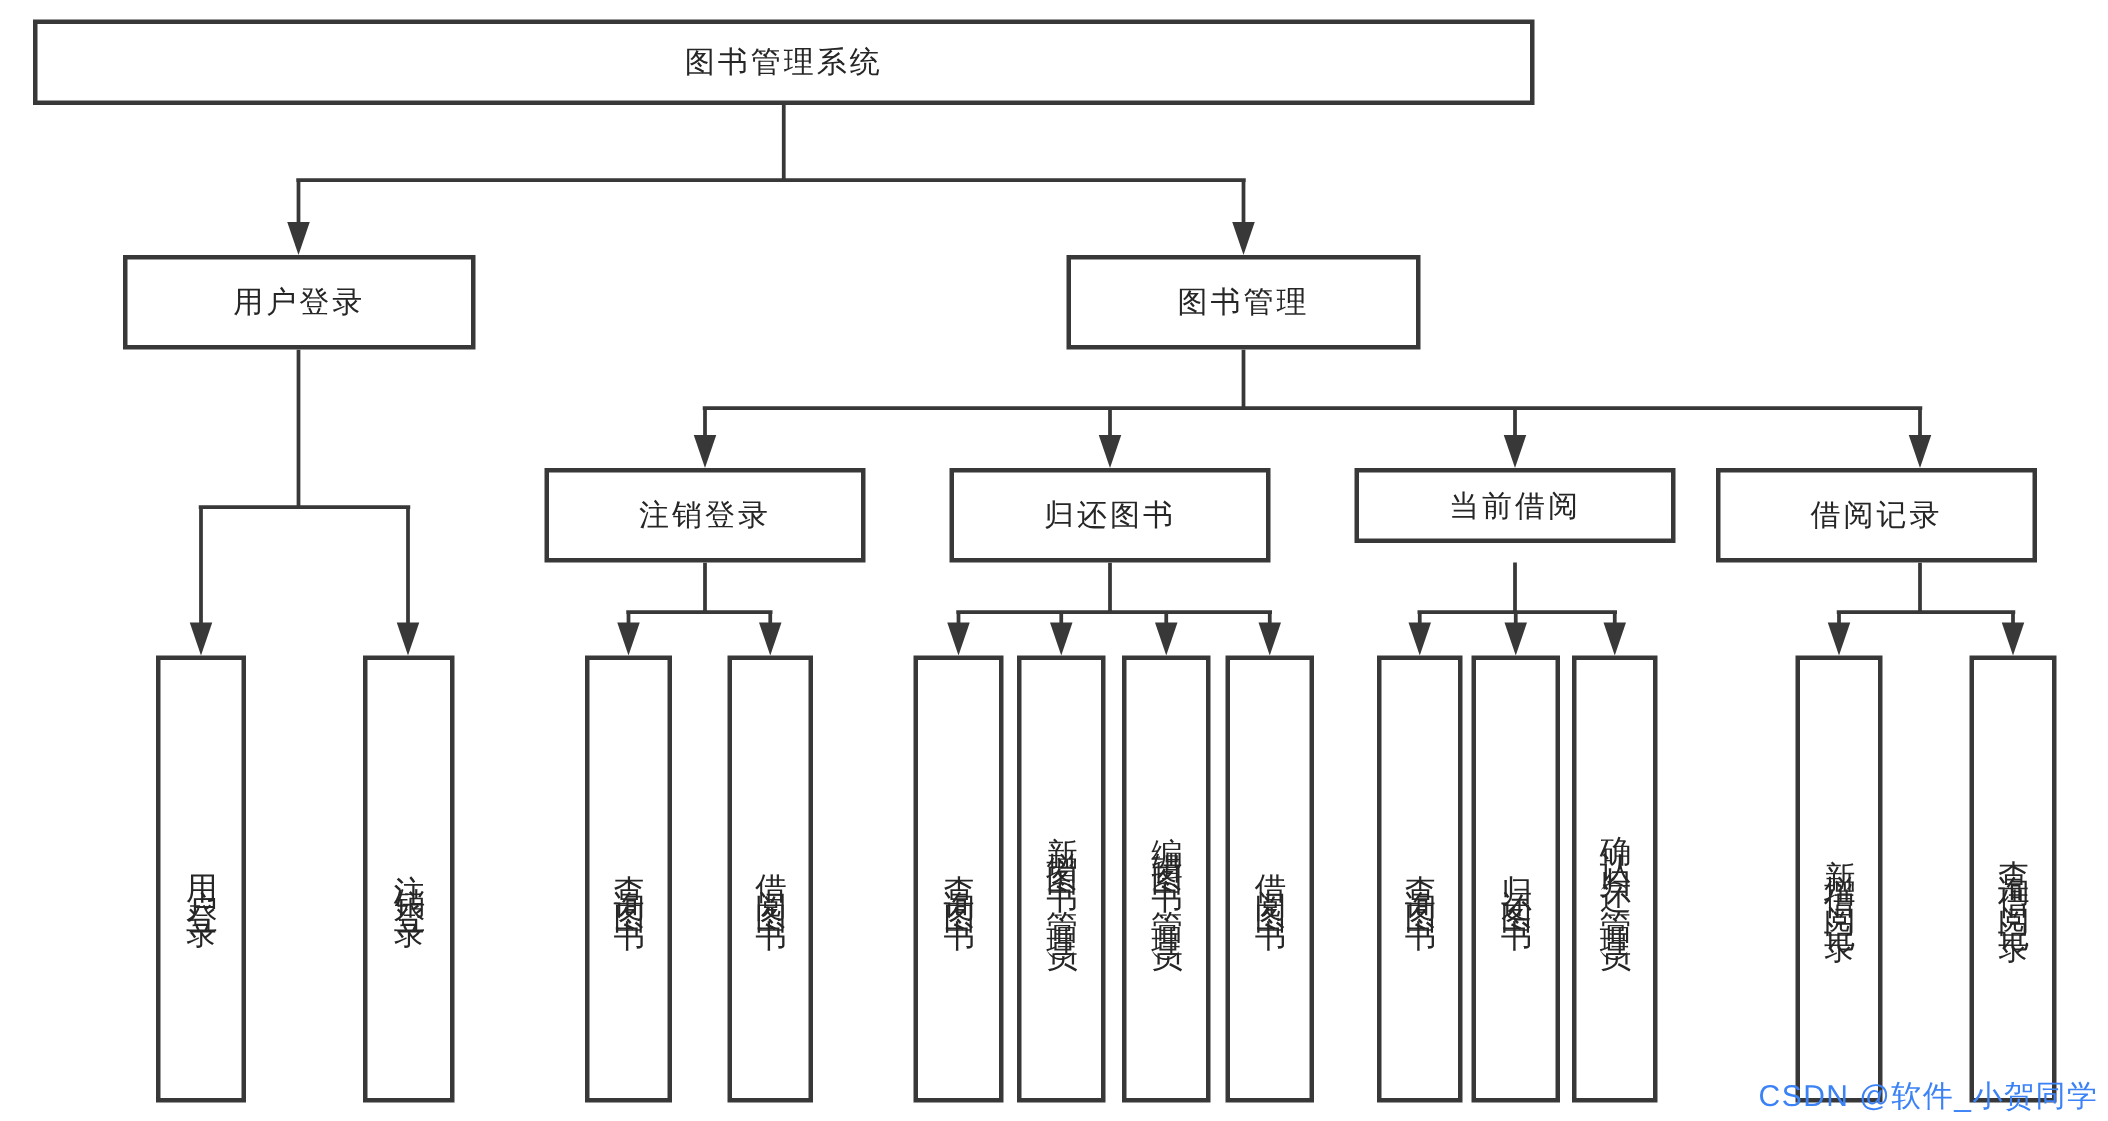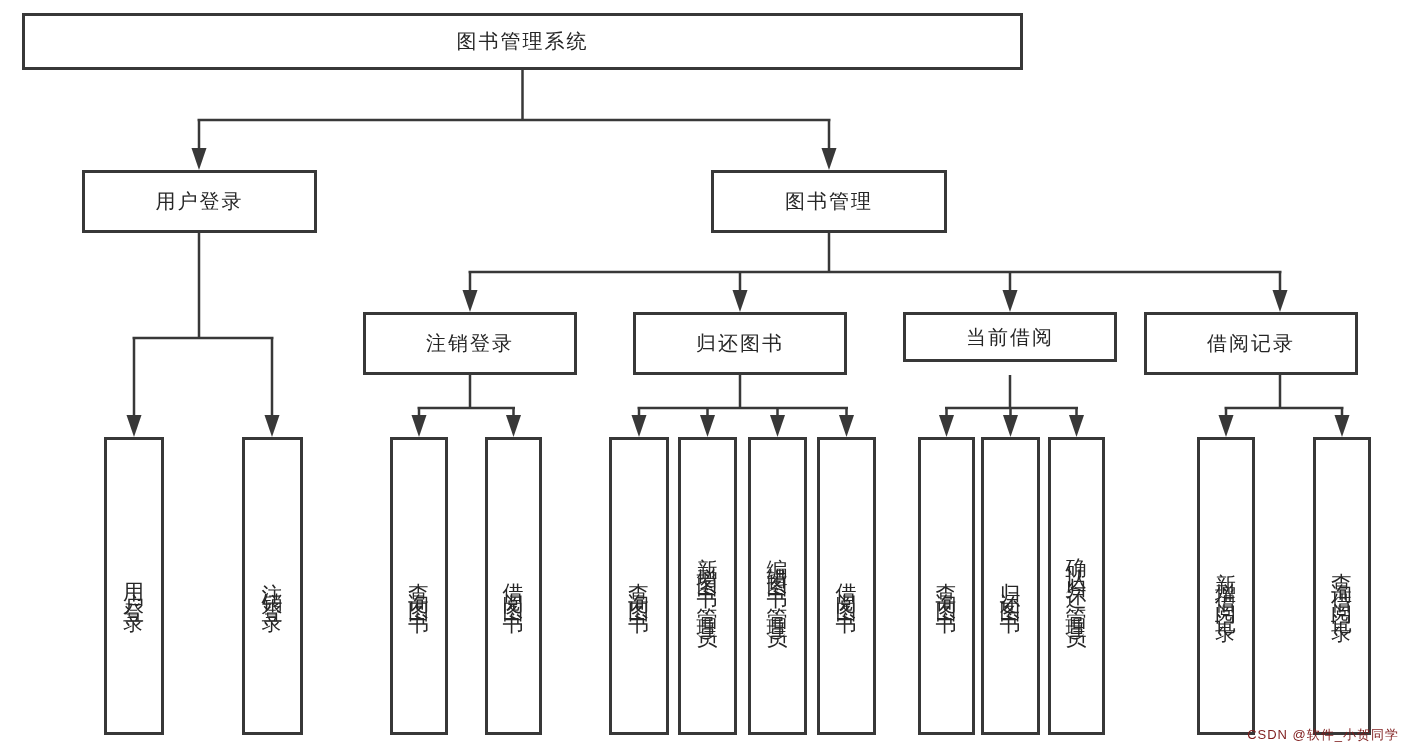--- a/index.html
+++ b/index.html
@@ -17,21 +17,21 @@
   }
   .node.h span{
     font-size:20px;letter-spacing:2px;color:#262626;white-space:nowrap;
   }
   .node.v span{
     writing-mode:vertical-rl;text-orientation:mixed;
     font-size:21px;letter-spacing:10px;line-height:1;color:#262626;
   }
   .watermark{
     position:absolute;right:6px;bottom:3px;z-index:6;
-    font-size:13px;letter-spacing:1px;color:#7f1d1d;
+    font-size:20px;letter-spacing:1px;color:#3b82f6;
     white-space:nowrap;
   }
 </style>
 </head>
 <body>
 
 <svg id="connectors" width="1405" height="747" viewBox="0 0 1405 747">
     <path d="M522.5 70 V121 M197.5 120 H830.5 M199 120 V152 M829 120 V152" stroke="#383838" stroke-width="2.5" fill="none"></path>
     <path d="M199 233 V339 M132.5 338 H273.5 M134 338 V420 M272 338 V420" stroke="#383838" stroke-width="2.5" fill="none"></path>
     <path d="M829 233 V273 M468.5 272 H1281.5 M470 272 V295 M740 272 V295 M1010 272 V295 M1280 272 V295" stroke="#383838" stroke-width="2.5" fill="none"></path>

